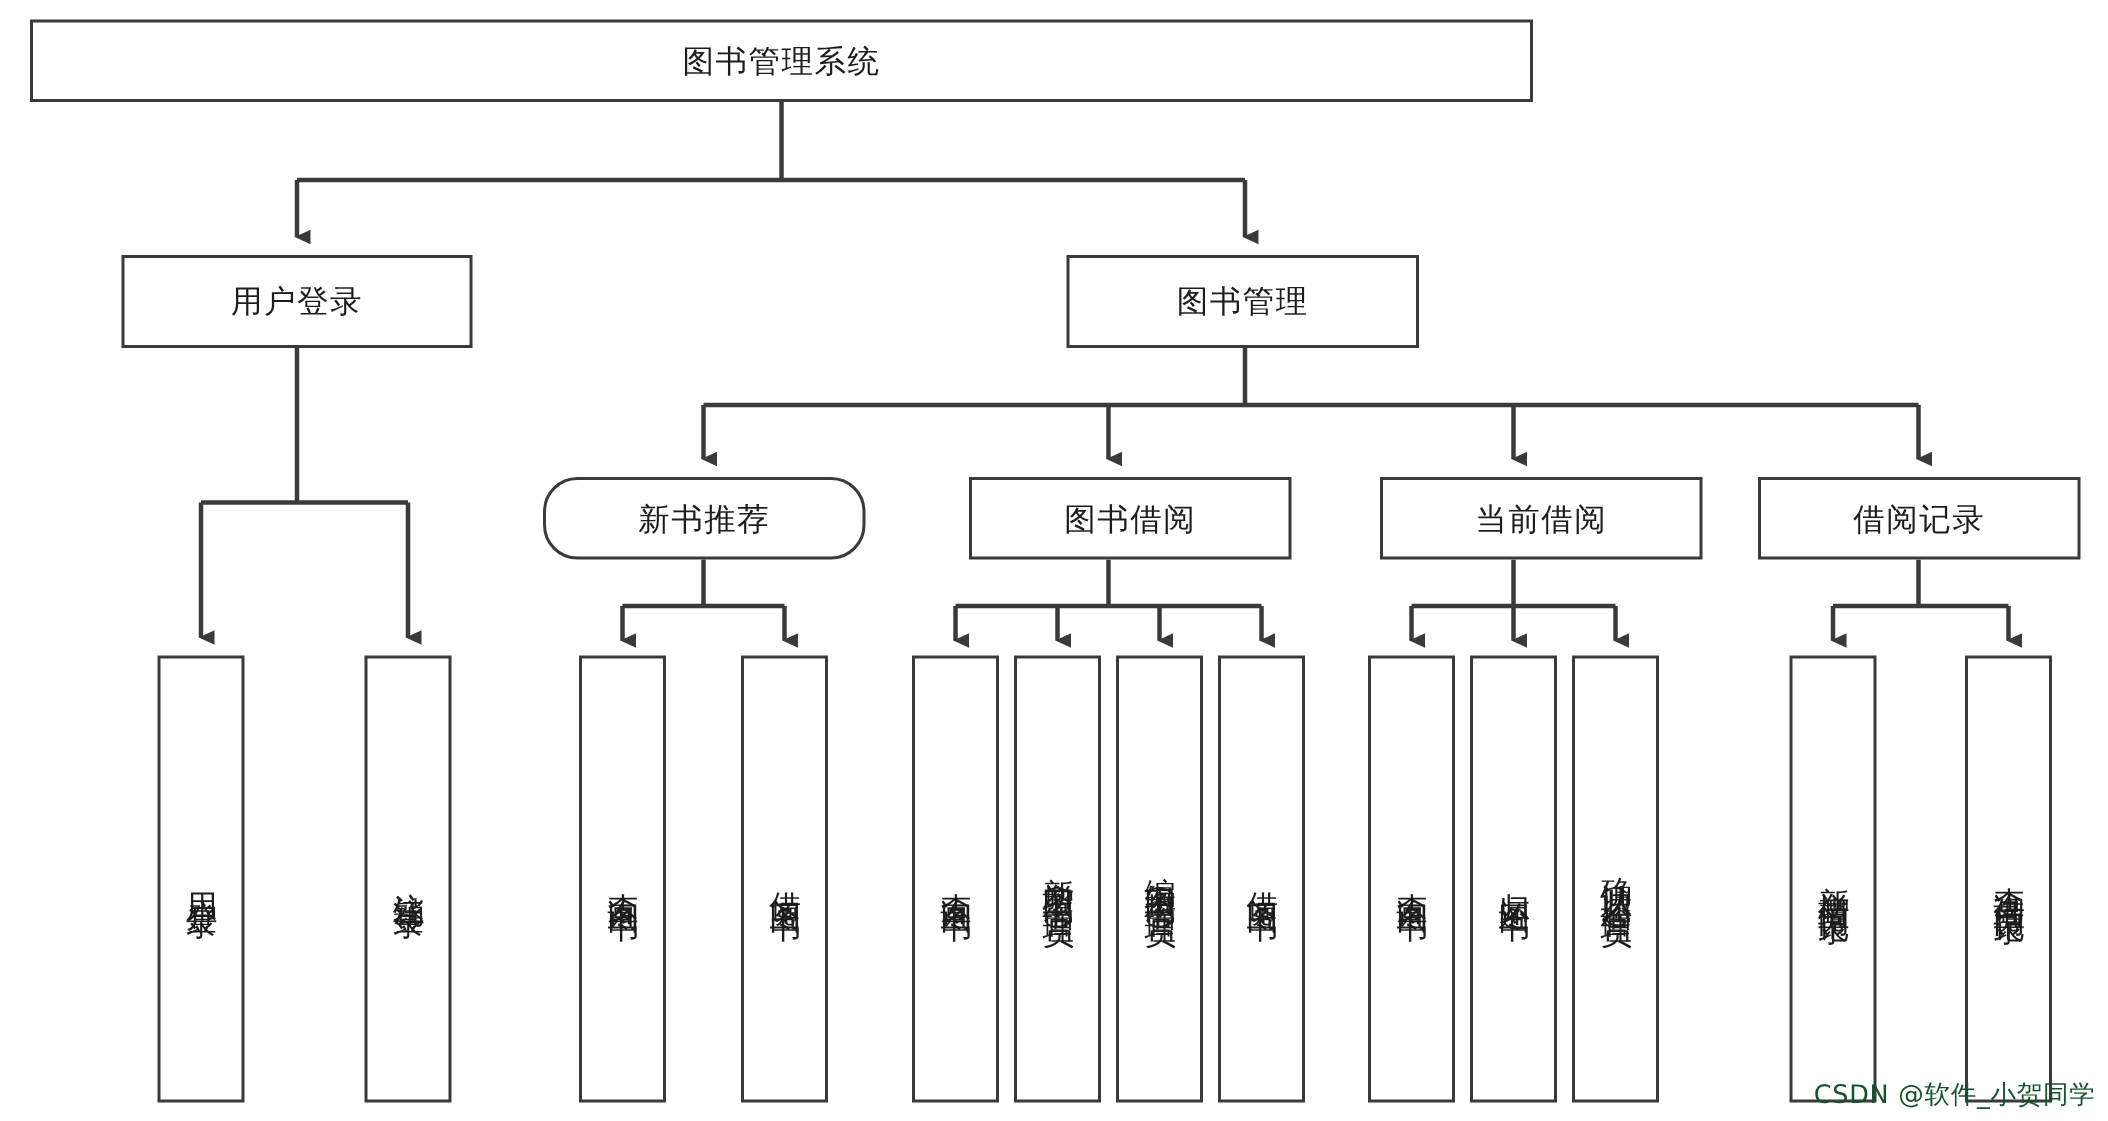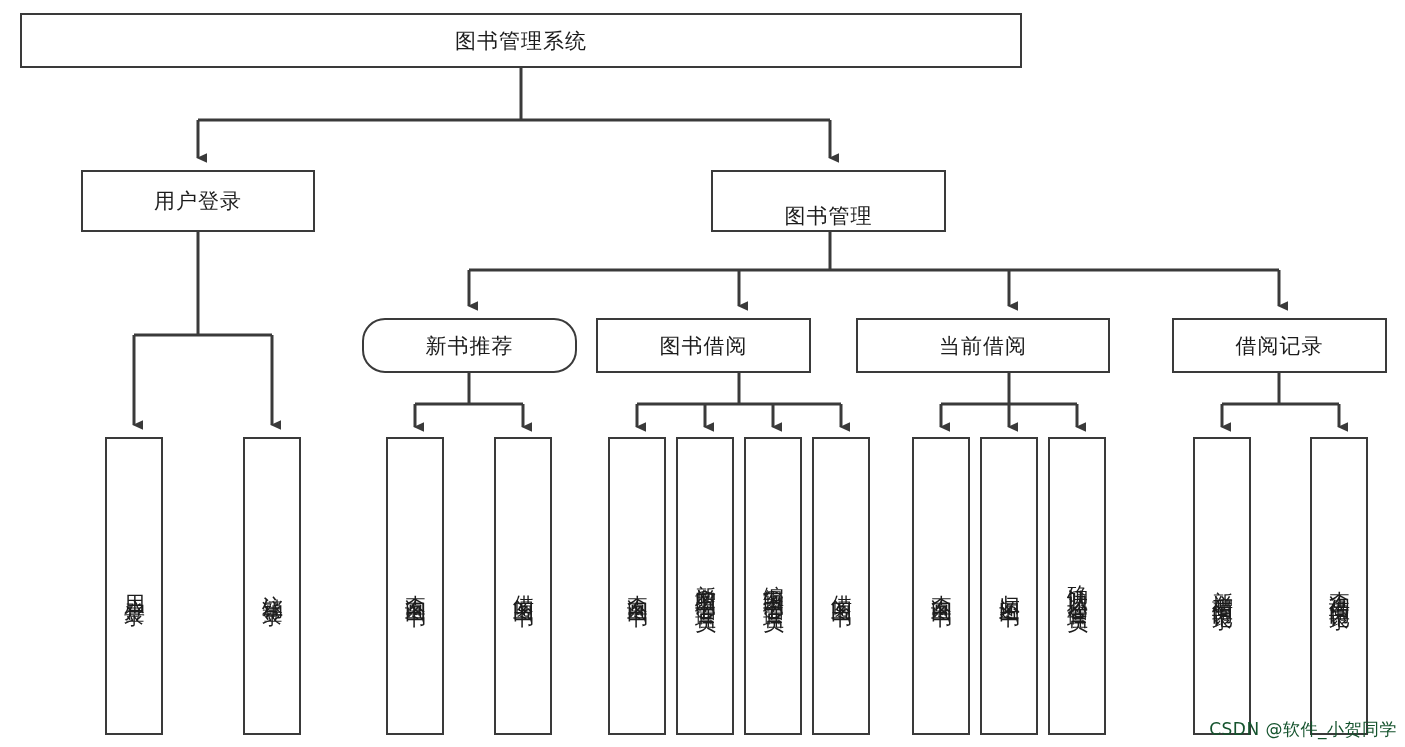--- a/index.html
+++ b/index.html
@@ -117,31 +117,31 @@
     </g>
   </svg>
 
   <div class="node root" style="left:20px; top:13px; width:1002px; height:55px;text-align:right;">
     <span>图书管理系统</span>
   </div>
 
   <div class="node level2" style="left:81px; top:170px; width:234px; height:62px;">
     <span>用户登录</span>
   </div>
-  <div class="node level2" style="left:711px; top:170px; width:235px; height:62px;align-items:flex-end;">
+  <div class="node level2" style="left:711px; top:170px; width:235px; height:62px;">
     <span>图书管理</span>
   </div>
 
   <div class="node level3" style="left:362px; top:318px; width:215px; height:55px;border-radius:23px;">
     <span>新书推荐</span>
   </div>
-  <div class="node level3" style="left:596px; top:318px; width:215px; height:55px;">
+  <div class="node level3" style="left:646px; top:318px; width:215px; height:55px;">
     <span>图书借阅</span>
   </div>
-  <div class="node level3" style="left:856px; top:318px; width:254px; height:55px;">
+  <div class="node level3" style="left:920px; top:318px; width:215px; height:55px;">
     <span>当前借阅</span>
   </div>
   <div class="node level3" style="left:1172px; top:318px; width:215px; height:55px;">
     <span>借阅记录</span>
   </div>
 
   <div class="node leaf" style="left:105px; top:437px; width:58px; height:298px;">
     <span class="leaf-label">用户登录</span>
   </div>
   <div class="node leaf" style="left:243px; top:437px; width:58px; height:298px;">

